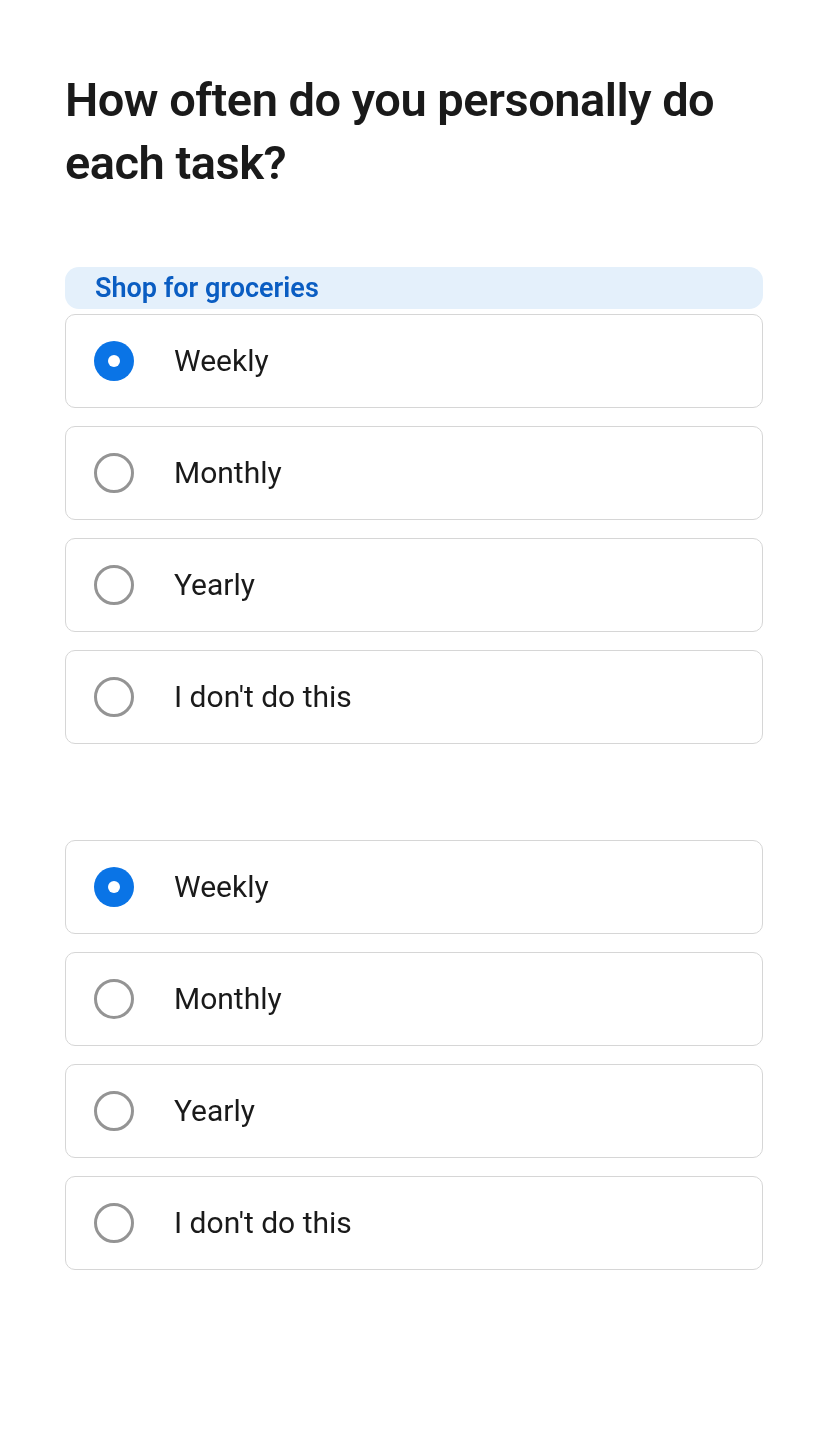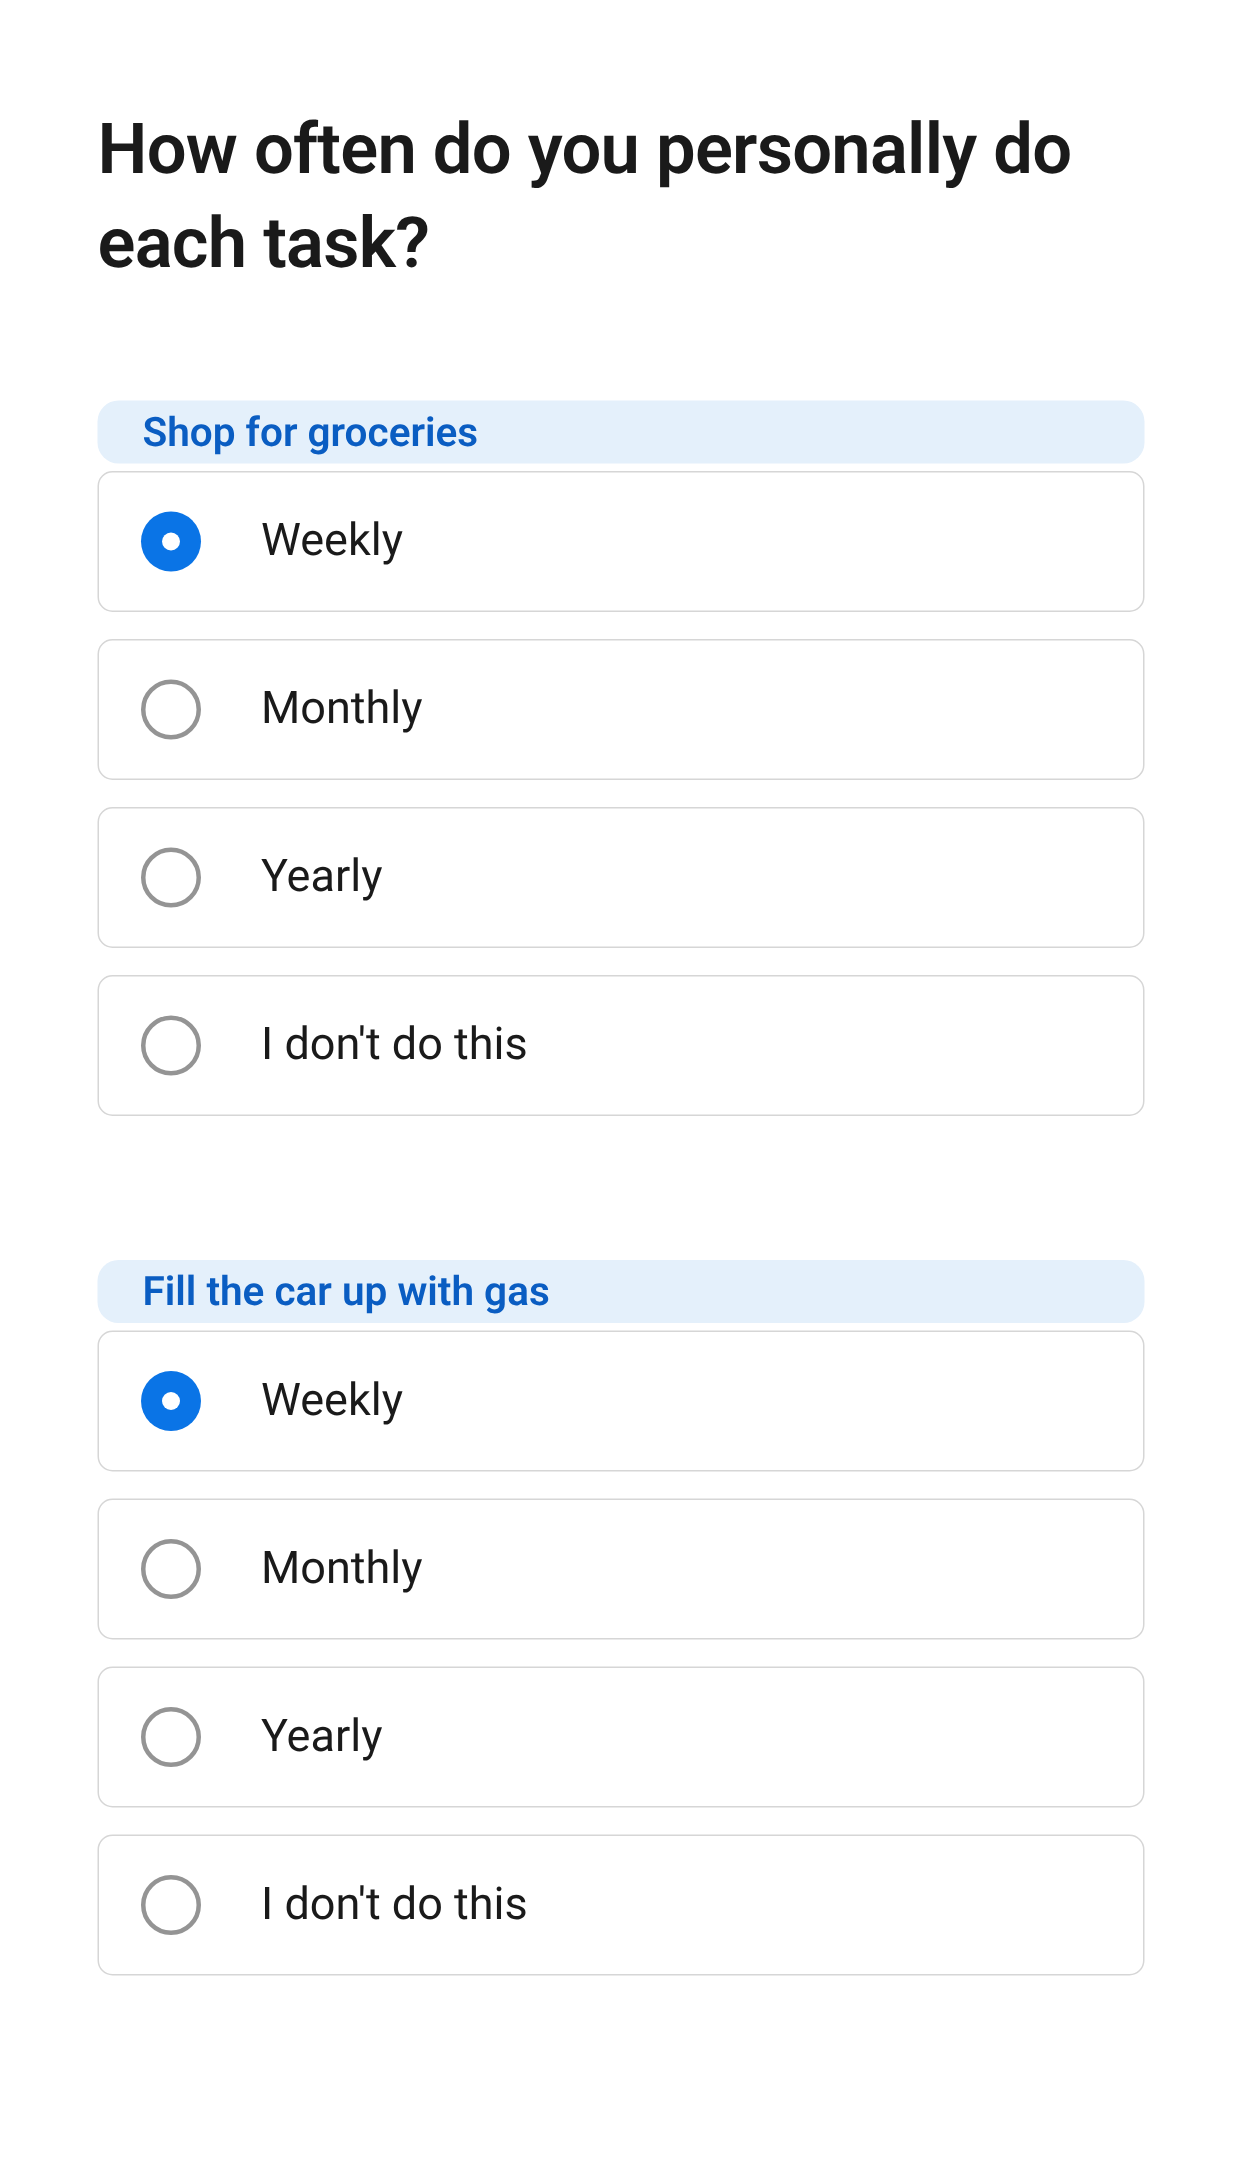--- a/index.html
+++ b/index.html
@@ -111,23 +111,20 @@
     <span class="radio-label">Yearly</span>
   </div>
 
   <div class="radio-option">
     <div class="radio-circle"></div>
     <span class="radio-label">I don't do this</span>
   </div>
 </div>
 
 <div class="question-group">
-  <div class="group-header">
-    <span class="group-header-text">Fill the car up with gas</span>
-  </div>
 
   <div class="radio-option">
     <div class="radio-circle selected"></div>
     <span class="radio-label">Weekly</span>
   </div>
 
   <div class="radio-option">
     <div class="radio-circle"></div>
     <span class="radio-label">Monthly</span>
   </div>

